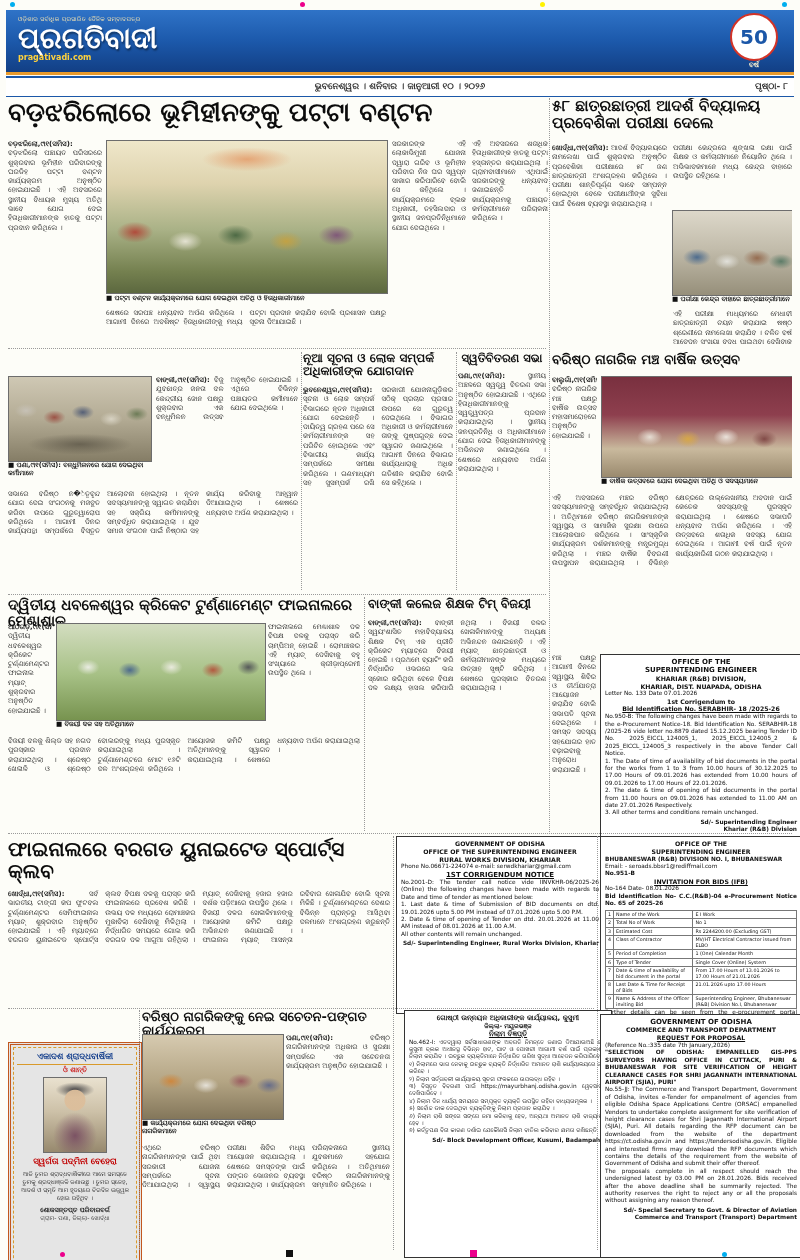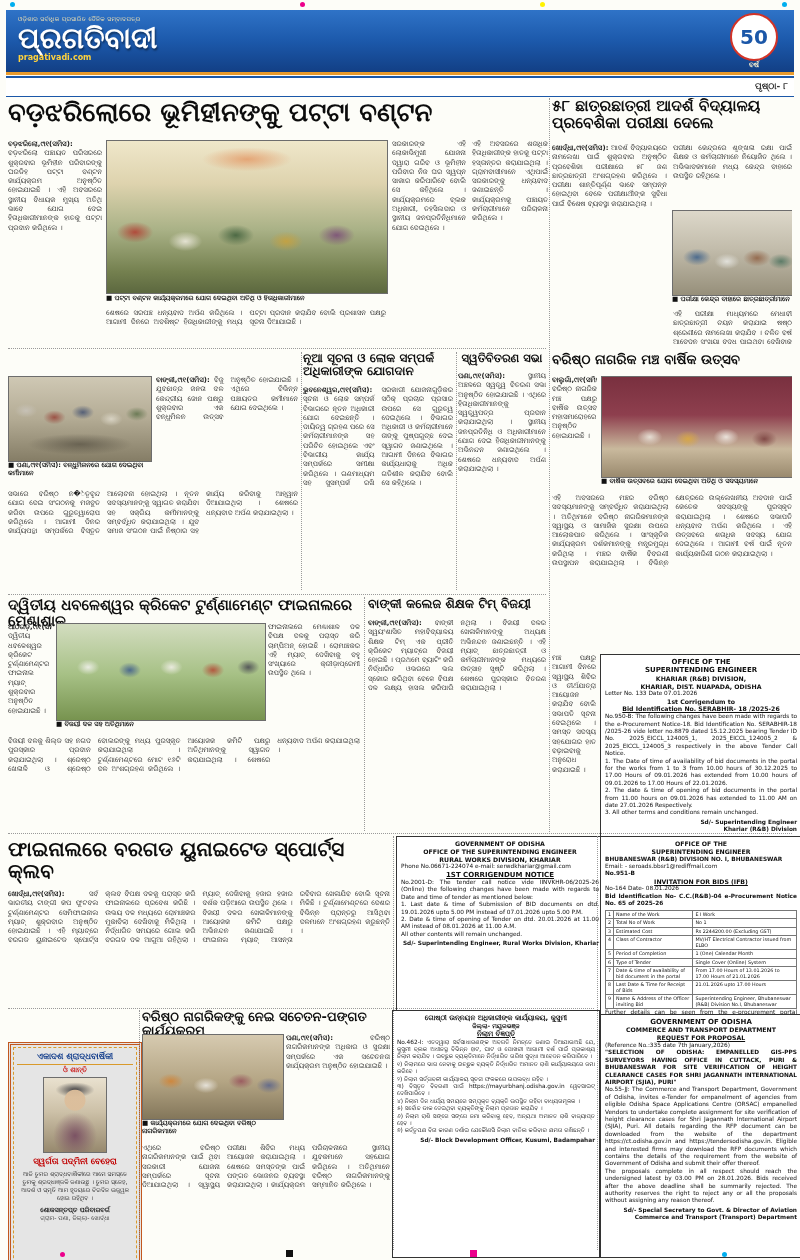--- a/index.html
+++ b/index.html
@@ -128,20 +128,21 @@
       <div class="lg">ପ୍ରଗତିବାଦୀ</div>
       <div class="ws">pragativadi.com</div>
     </div>
     <div class="anniv">
       <div class="anniv-c">50</div>
       <div class="anniv-l">ବର୍ଷ</div>
     </div>
   </header>
 
   <div class="datebar">
+    <div class="dt">ଭୁବନେଶ୍ୱର । ଶନିବାର । ଜାନୁଆରୀ ୧୦ । ୨୦୨୬</div>
     <div class="pg">ପୃଷ୍ଠା- ୮</div>
   </div>
 
   <section class="art" style="left:8px;top:98px;width:540px;height:248px;">
     <h1 class="hl" style="font-size:26px;">ବଡ଼ଝରିଲୋରେ ଭୂମିହୀନଙ୍କୁ ପଟ୍ଟା ବଣ୍ଟନ</h1>
     <div class="bd" style="left:0;top:42px;width:94px;height:204px;">
       <b class="dl">ବଡ଼ଝରିଲୋ,୯ା୧(ସମିସ):</b>
       <span>ବଡ଼ଝରିଲୋ ପଞ୍ଚାୟତ ପରିସରରେ ଶୁକ୍ରବାର ଭୂମିହୀନ ପରିବାରଙ୍କୁ ଘରଡିହ ପଟ୍ଟା ବଣ୍ଟନ କାର୍ଯ୍ୟକ୍ରମ ଅନୁଷ୍ଠିତ ହୋଇଯାଇଛି । ଏହି ଅବସରରେ ସ୍ଥାନୀୟ ବିଧାୟକ ମୁଖ୍ୟ ଅତିଥି ଭାବେ ଯୋଗ ଦେଇ ହିତାଧିକାରୀମାନଙ୍କ ହାତକୁ ପଟ୍ଟା ପ୍ରଦାନ କରିଥିଲେ ।</span>
     </div>
     <div class="ph ph-a" style="left:98px;top:42px;width:280px;height:152px;"></div>
@@ -346,21 +347,21 @@
       <b class="dl">ପଣା,୯ା୧(ସମିସ):</b>
       <span>ବରିଷ୍ଠ ନାଗରିକମାନଙ୍କ ଅଧିକାର ଓ ସୁରକ୍ଷା ସମ୍ପର୍କରେ ଏକ ସଚେତନତା କାର୍ଯ୍ୟକ୍ରମ ଅନୁଷ୍ଠିତ ହୋଇଯାଇଛି ।</span>
     </div>
     <div class="cap" style="left:0;top:110px;width:140px;height:22px;">■ କାର୍ଯ୍ୟକ୍ରମରେ ଯୋଗ ଦେଇଥିବା ବରିଷ୍ଠ ନାଗରିକମାନେ</div>
     <div class="bd c3" style="left:0;top:134px;width:248px;height:106px;">
       <span>ଏଥିରେ ବରିଷ୍ଠ ନାଗରିକମାନଙ୍କ ପାଇଁ ଥିବା ସରକାରୀ ଯୋଜନା ସମ୍ପର୍କରେ ସୂଚନା ଦିଆଯାଇଥିଲା ।</span>
       <span>ସ୍ୱାସ୍ଥ୍ୟ ପରୀକ୍ଷା ଶିବିର ମଧ୍ୟ ଆୟୋଜନ କରାଯାଇଥିଲା । ଶେଷରେ ସମସ୍ତଙ୍କ ପାଇଁ ପଙ୍ଗତ ଭୋଜନର ବ୍ୟବସ୍ଥା କରାଯାଇଥିଲା । କାର୍ଯ୍ୟକ୍ରମ ପରିଚାଳନାରେ ସ୍ଥାନୀୟ ଯୁବକମାନେ ସହଯୋଗ କରିଥିଲେ । ଅତିଥିମାନେ ବରିଷ୍ଠ ନାଗରିକମାନଙ୍କୁ ସମ୍ମାନିତ କରିଥିଲେ ।</span>
     </div>
   </section>
 
-  <aside class="notice" style="left:392px;top:1010px;width:198px;height:240px;">
+  <aside class="notice" style="left:404px;top:1010px;width:198px;height:240px;">
     <div class="n-c n-b n-h1">ଗୋଷ୍ଠୀ ଉନ୍ନୟନ ଅଧିକାରୀଙ୍କ କାର୍ଯ୍ୟାଳୟ, କୁସୁମୀ</div>
     <div class="n-c n-b n-h2">ଜିଲ୍ଲା- ମୟୂରଭଞ୍ଜ</div>
     <div class="n-c n-b n-h1" style="text-decoration:underline;">ନିଲାମ ବିଜ୍ଞପ୍ତି</div>
     <div class="n-t">No.462-I: ଏତଦ୍ୱାରା ସର୍ବସାଧାରଣଙ୍କ ଅବଗତି ନିମନ୍ତେ ଜଣାଇ ଦିଆଯାଉଅଛି ଯେ, କୁସୁମୀ ବ୍ଲକ ଅଧୀନସ୍ଥ ବିଭିନ୍ନ ହାଟ, ଘାଟ ଓ ପୋଖରୀ ଆଗାମୀ ବର୍ଷ ପାଇଁ ପ୍ରକାଶ୍ୟ ନିଲାମ କରାଯିବ । ଇଚ୍ଛୁକ ବ୍ୟକ୍ତିମାନେ ନିର୍ଦ୍ଧାରିତ ତାରିଖ ସୁଦ୍ଧା ଆବେଦନ କରିପାରିବେ ।</div>
     <div class="n-t">୧) ନିଲାମରେ ଭାଗ ନେବାକୁ ଇଚ୍ଛୁକ ବ୍ୟକ୍ତି ନିର୍ଦ୍ଧାରିତ ଅମାନତ ରାଶି କାର୍ଯ୍ୟାଳୟରେ ଜମା କରିବେ ।</div>
     <div class="n-t">୨) ନିଲାମ ସର୍ତ୍ତାବଳୀ କାର୍ଯ୍ୟାଳୟ ସୂଚନା ଫଳକରେ ଉପଲବ୍ଧ ରହିବ ।</div>
     <div class="n-t">୩) ବିସ୍ତୃତ ବିବରଣୀ ପାଇଁ https://mayurbhanj.odisha.gov.in ୱେବସାଇଟ୍ ଦେଖିପାରିବେ ।</div>
     <div class="n-t">୪) ନିଲାମ ଦିନ ଧାର୍ଯ୍ୟ ସମୟରେ ସମ୍ପୃକ୍ତ ବ୍ୟକ୍ତି ଉପସ୍ଥିତ ରହିବା ବାଧ୍ୟତାମୂଳକ ।</div>
     <div class="n-t">୫) ସର୍ବୋଚ୍ଚ ଡାକ ଦେଇଥିବା ବ୍ୟକ୍ତିଙ୍କୁ ନିଲାମ ପ୍ରଦାନ କରାଯିବ ।</div>
     <div class="n-t">୬) ନିଲାମ ରାଶି ସଙ୍ଗେ ସଙ୍ଗେ ଜମା କରିବାକୁ ହେବ, ଅନ୍ୟଥା ଅମାନତ ରାଶି ବାଜ୍ୟାପ୍ତ ହେବ ।</div>

